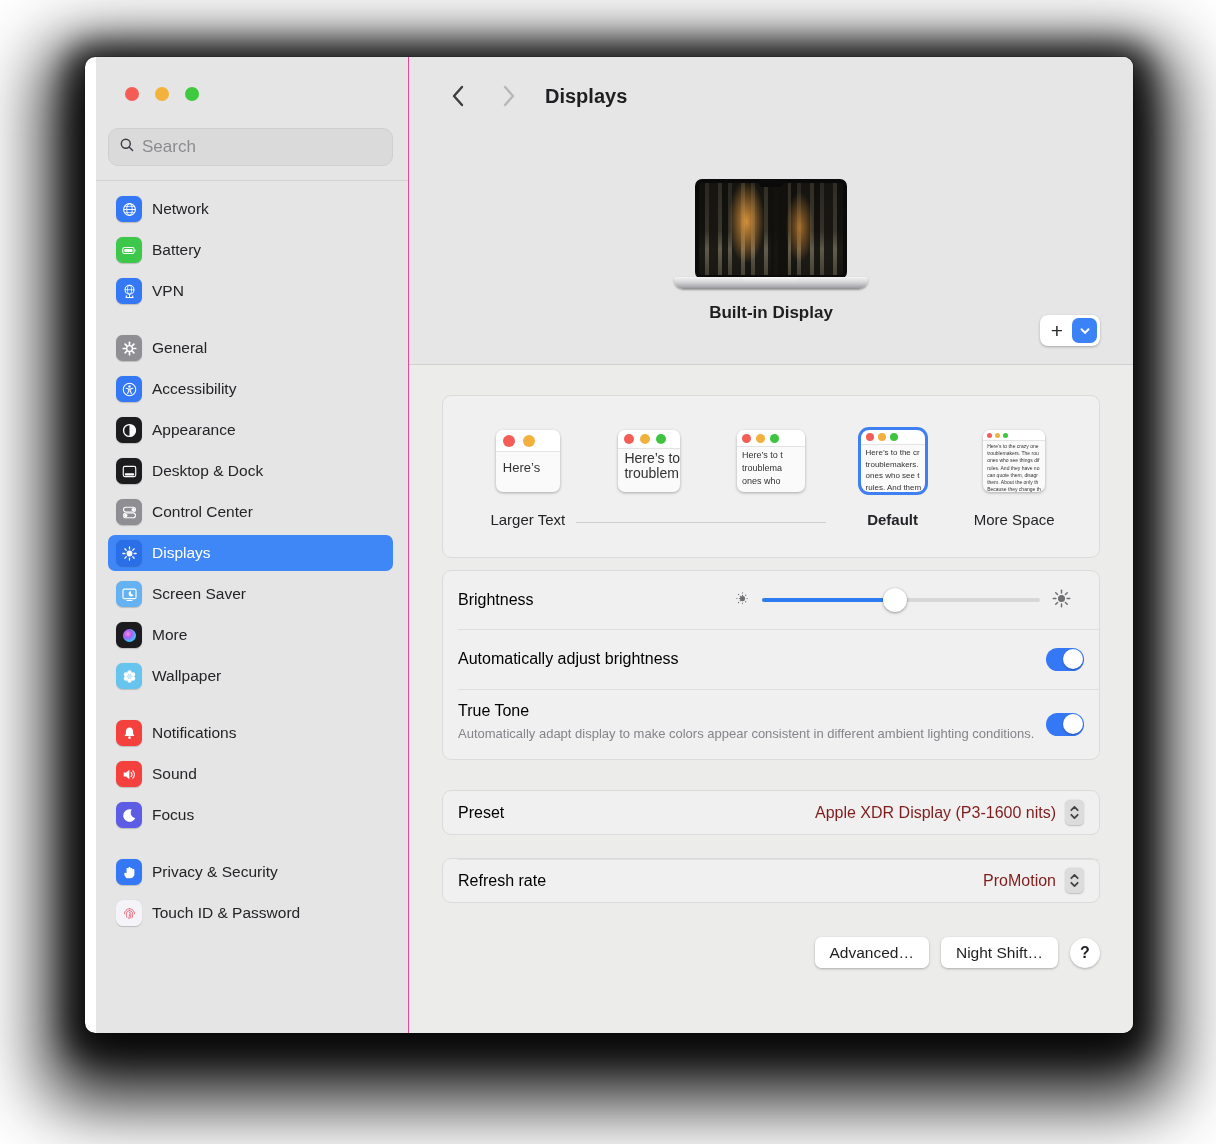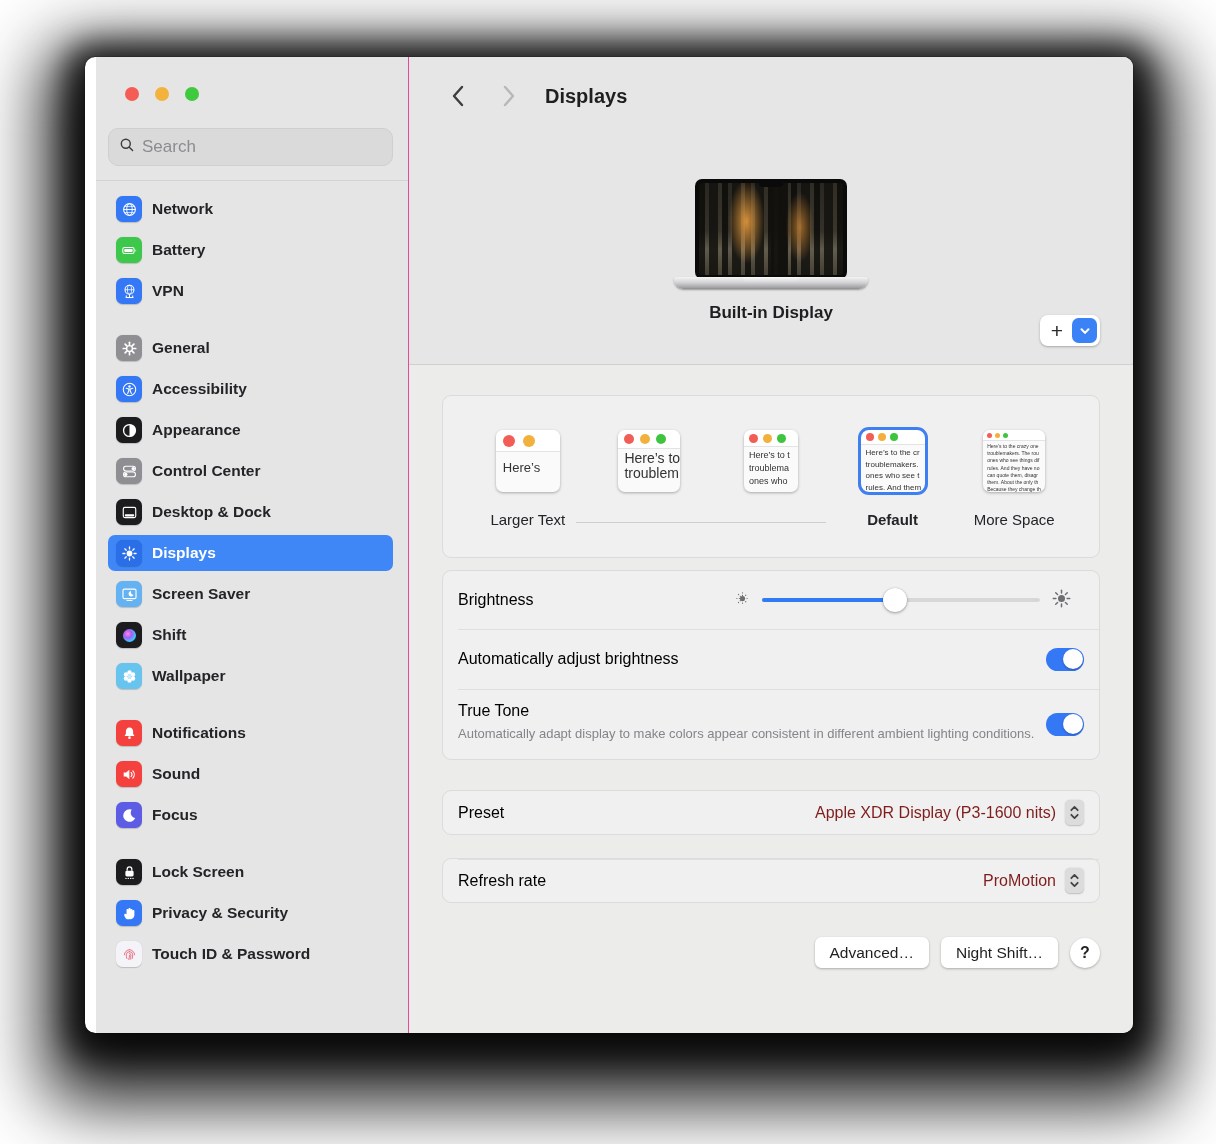--- a/index.html
+++ b/index.html
@@ -16,21 +16,21 @@
     display:flex; flex-direction:column;margin-left:11px; }
   .traffic { display:flex; gap:16px; padding:30px 0 0 29px; }
   .tl { width:14px; height:14px; border-radius:50%; }
   .searchbox { margin:27px 15px 0 12px; height:38px; border-radius:10px; background:#dbdadb;
     border:1px solid #d0cfcf; display:flex; align-items:center; padding:0 10px; gap:7px; }
   .searchbox .ph { color:#8c8c90; font-size:17px; }
   .sb-sep { border-bottom:1px solid #d4d3d3; margin-top:14px; }
   .sb-list { padding:10px 15px 0 12px; overflow:hidden; }
   .sb-group { margin-bottom:21px; }
   .sb-item { display:flex; align-items:center; gap:10px; height:36px; margin-bottom:5px;
-    border-radius:7px; padding:0 8px;font-weight:bold; }
+    border-radius:7px; padding:0 8px; }
   .sb-item.selected { background:#3f86f6; }
   .sb-item.selected .sb-label { color:#fff; }
   .sb-tile { width:26px; height:26px; border-radius:6.5px; display:flex; align-items:center;
     justify-content:center; flex:0 0 26px; box-shadow:0 .5px 1px rgba(0,0,0,.18); }
   .sb-label { font-size:15.5px; color:#242428; white-space:nowrap; }
 
   
   .content { flex:1; background:#ececeb; display:flex; flex-direction:column; }
   .c-header { height:308px; background:#e7e6e6; border-bottom:1px solid #d1d0d0; position:relative; }
   .navrow { display:flex; align-items:center; padding:26px 0 0 36px; }
@@ -216,38 +216,38 @@
             <div class="sb-item">
               <span class="sb-tile" style="background: rgb(28, 28, 30);">
                 <svg width="17" height="17" viewBox="0 0 24 24">
                   <circle cx="12" cy="12" r="8.4" fill="none" stroke="#fff" stroke-width="1.9"></circle>
                   <path d="M12 3.6 A8.4 8.4 0 0 1 12 20.4 Z" fill="#fff"></path>
                 </svg>
               </span>
               <span class="sb-label">Appearance</span>
             </div>
             <div class="sb-item">
+              <span class="sb-tile" style="background: rgb(28, 28, 30);">
+                <svg width="17" height="17" viewBox="0 0 24 24">
+                  <rect x="3.2" y="4.8" width="17.6" height="14.4" rx="2.2" fill="none" stroke="#fff" stroke-width="1.6"></rect>
+                  <rect x="5.4" y="14.6" width="13.2" height="2.9" rx="1.1" fill="#fff"></rect>
+                </svg>
+              </span>
+              <span class="sb-label">Desktop &amp; Dock</span>
+            </div>
+            <div class="sb-item">
               <span class="sb-tile" style="background: rgb(142, 142, 147);">
                 <svg width="17" height="17" viewBox="0 0 24 24">
                   <rect x="3.6" y="4.6" width="16.8" height="6.6" rx="3.3" fill="none" stroke="#fff" stroke-width="1.5"></rect>
                   <circle cx="17.2" cy="7.9" r="2.3" fill="#fff"></circle>
                   <rect x="3.6" y="12.8" width="16.8" height="6.6" rx="3.3" fill="none" stroke="#fff" stroke-width="1.5"></rect>
                   <circle cx="6.8" cy="16.1" r="2.3" fill="#fff"></circle>
                 </svg>
               </span>
               <span class="sb-label">Control Center</span>
-            </div>
-            <div class="sb-item">
-              <span class="sb-tile" style="background: rgb(28, 28, 30);">
-                <svg width="17" height="17" viewBox="0 0 24 24">
-                  <rect x="3.2" y="4.8" width="17.6" height="14.4" rx="2.2" fill="none" stroke="#fff" stroke-width="1.6"></rect>
-                  <rect x="5.4" y="14.6" width="13.2" height="2.9" rx="1.1" fill="#fff"></rect>
-                </svg>
-              </span>
-              <span class="sb-label">Desktop &amp; Dock</span>
             </div>
             <div class="sb-item selected">
               <span class="sb-tile" style="background: rgb(42, 111, 232);">
                 <svg width="17" height="17" viewBox="0 0 24 24">
                   <circle cx="12" cy="12" r="4.1" fill="#fff"></circle>
                   <g stroke="#fff" stroke-width="1.8" stroke-linecap="round">
                     <line x1="12" y1="2.7" x2="12" y2="5.5"></line>
                     <line x1="12" y1="18.5" x2="12" y2="21.3"></line>
                     <line x1="2.7" y1="12" x2="5.5" y2="12"></line>
                     <line x1="18.5" y1="12" x2="21.3" y2="12"></line>
@@ -277,21 +277,21 @@
                     <radialGradient id="sg" cx="38%" cy="38%" r="75%">
                       <stop offset="0%" stop-color="#ff8ad8"></stop>
                       <stop offset="40%" stop-color="#a85cf7"></stop>
                       <stop offset="78%" stop-color="#3fc6ff"></stop>
                       <stop offset="100%" stop-color="#1a9be0"></stop>
                     </radialGradient>
                   </defs>
                   <circle cx="12" cy="12" r="9.2" fill="url(#sg)"></circle>
                 </svg>
               </span>
-              <span class="sb-label">Shift</span>
+              <span class="sb-label">More</span>
             </div>
             <div class="sb-item">
               <span class="sb-tile" style="background: rgb(102, 196, 238);">
                 <svg width="17" height="17" viewBox="0 0 24 24">
                   <g fill="#fff">
                     <circle cx="12" cy="6.3" r="3.1"></circle>
                     <circle cx="17" cy="9.2" r="3.1"></circle>
                     <circle cx="17" cy="14.8" r="3.1"></circle>
                     <circle cx="12" cy="17.7" r="3.1"></circle>
                     <circle cx="7" cy="14.8" r="3.1"></circle>
@@ -325,35 +325,20 @@
             <div class="sb-item">
               <span class="sb-tile" style="background: rgb(93, 92, 229);">
                 <svg width="17" height="17" viewBox="0 0 24 24">
                   <path d="M15.2 3.7 a8.9 8.9 0 1 0 5 12 A7.6 7.6 0 0 1 15.2 3.7 Z" fill="#fff"></path>
                 </svg>
               </span>
               <span class="sb-label">Focus</span>
             </div>
           </div>
           <div class="sb-group">
-            <div class="sb-item">
-              <span class="sb-tile" style="background: rgb(28, 28, 30);">
-                <svg width="17" height="17" viewBox="0 0 24 24">
-                  <rect x="6.2" y="9.4" width="11.6" height="8.2" rx="2" fill="#fff"></rect>
-                  <path d="M8.7 9.4 V7.3 a3.3 3.3 0 0 1 6.6 0 V9.4" fill="none" stroke="#fff" stroke-width="1.8"></path>
-                  <g fill="#fff">
-                    <circle cx="7" cy="20.3" r="1"></circle>
-                    <circle cx="10.3" cy="20.3" r="1"></circle>
-                    <circle cx="13.7" cy="20.3" r="1"></circle>
-                    <circle cx="17" cy="20.3" r="1"></circle>
-                  </g>
-                </svg>
-              </span>
-              <span class="sb-label">Lock Screen</span>
-            </div>
             <div class="sb-item">
               <span class="sb-tile" style="background: rgb(52, 120, 246);">
                 <svg width="17" height="17" viewBox="0 0 24 24">
                   <path d="M8.2 20.2 c-1.6-1.6-3.7-4.4-3.7-6.2 0-1 .8-1.7 1.7-1.7 .7 0 1.2.4 1.6 1 V6.9 c0-.8.6-1.4 1.4-1.4 .8 0 1.4.6 1.4 1.4 V5.7 c0-.8.6-1.4 1.4-1.4 .8 0 1.4.6 1.4 1.4 v1.2 c0-.8.6-1.4 1.4-1.4 .8 0 1.4.6 1.4 1.4 v1.5 c0-.7.6-1.3 1.3-1.3 .8 0 1.4.6 1.4 1.4 v5.6 c0 3.6-2.6 6.1-6.2 6.1 Z" fill="#fff"></path>
                 </svg>
               </span>
               <span class="sb-label">Privacy &amp; Security</span>
             </div>
             <div class="sb-item">
               <span class="sb-tile" style="background: rgb(244, 243, 248);">
@@ -435,21 +420,21 @@
                     <span class="t-dot" style="width: 10px; height: 10px; background: rgb(63, 196, 63);"></span>
                   </div>
                   <div class="t-body" style="font-size: 14px; line-height: 15px; padding: 2px 2px 0px 6px;">
                     <div>Here’s to</div>
                     <div>troublem</div>
                   </div>
                 </div>
                 <div class="res-label"></div>
               </div>
               <div class="res-opt">
-                <div class="thumb" style="width: 54px;">
+                <div class="thumb" style="width: 68px;">
                   <div class="t-head" style="height: 17px; gap: 5px; padding-left: 5px;">
                     <span class="t-dot" style="width: 9px; height: 9px; background: rgb(242, 93, 86);"></span>
                     <span class="t-dot" style="width: 9px; height: 9px; background: rgb(242, 177, 60);"></span>
                     <span class="t-dot" style="width: 9px; height: 9px; background: rgb(63, 196, 63);"></span>
                   </div>
                   <div class="t-body" style="font-size: 9px; line-height: 13px; padding: 2px 2px 0px 5px;">
                     <div>Here’s to t</div>
                     <div>troublema</div>
                     <div>ones who</div>
                   </div>

